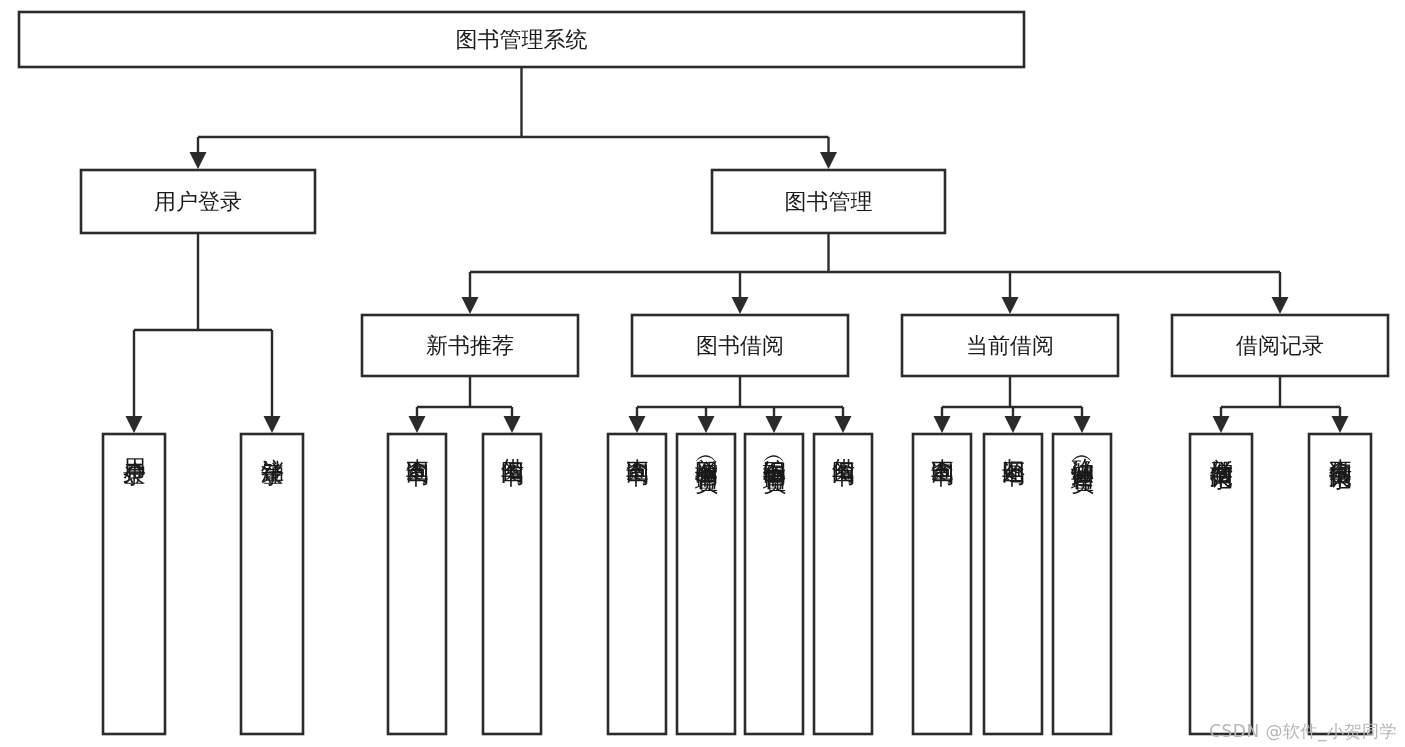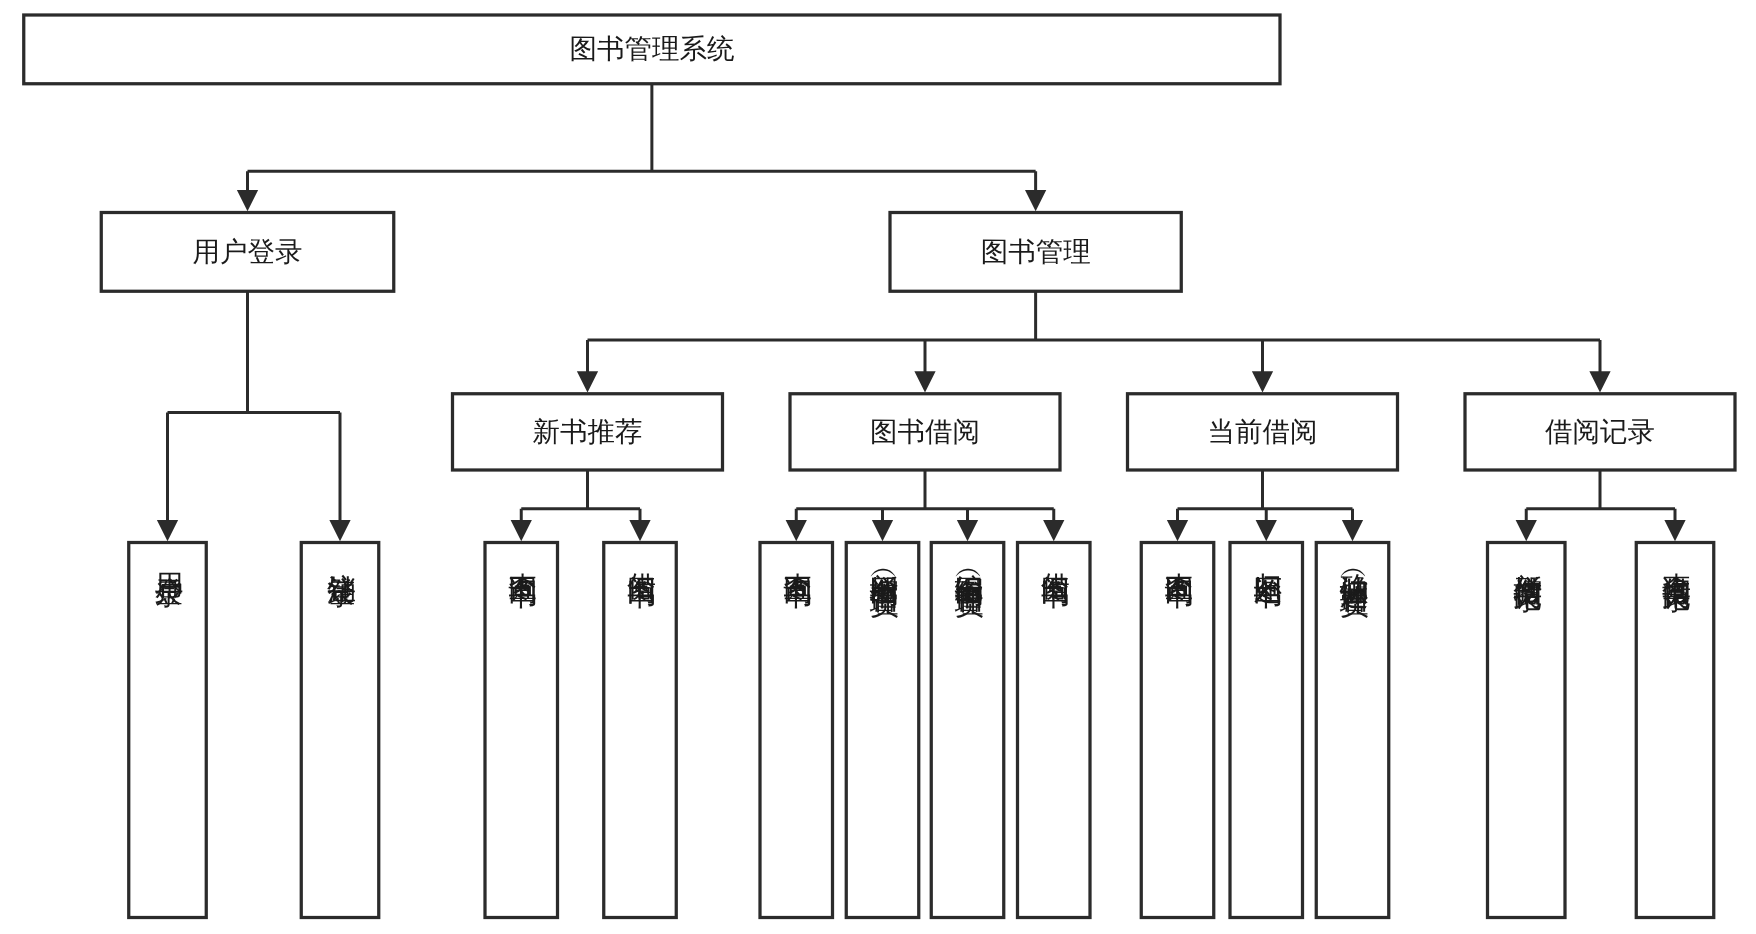--- a/index.html
+++ b/index.html
@@ -247,14 +247,15 @@
         <span class="vlabel-text">确认归还（管理员）</span>
       </div>
       <div class="vlabel-wrap" style="left: 1190px; top: 440px; width: 62px; height: 290px;">
         <span class="vlabel-text">新增借阅记录</span>
       </div>
       <div class="vlabel-wrap" style="left: 1309px; top: 440px; width: 62px; height: 290px;">
         <span class="vlabel-text">查询借阅记录</span>
       </div>
     </div>
 
+  <div class="watermark">CSDN @软件_小贺同学</div>
 
 </div>
 
 </body></html>

